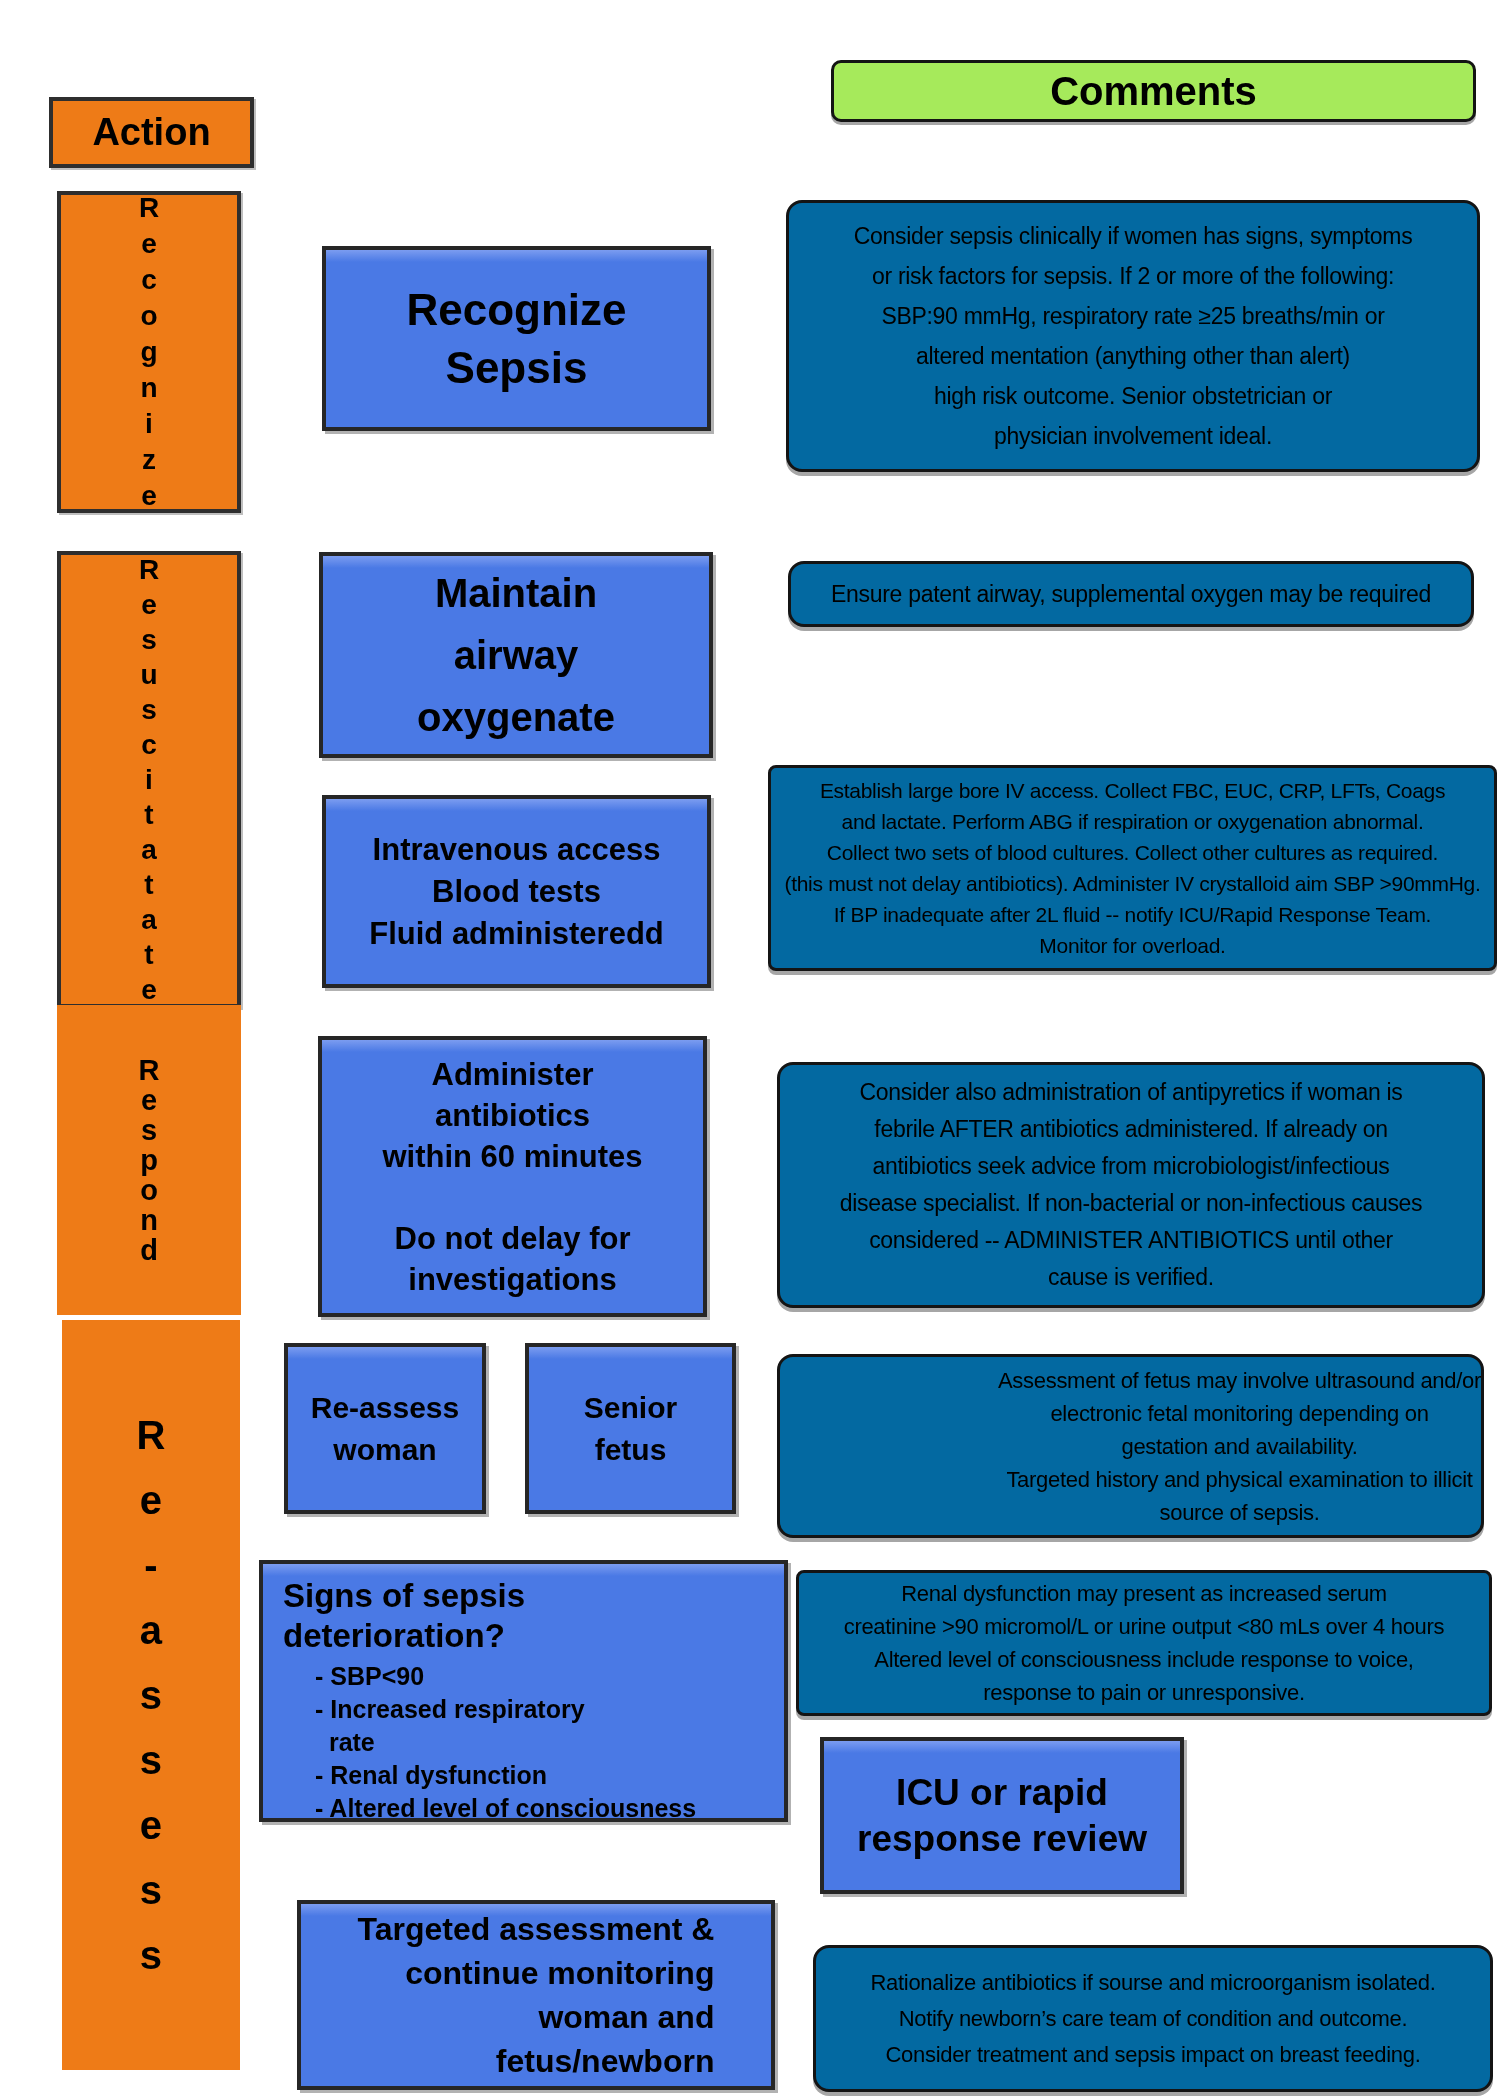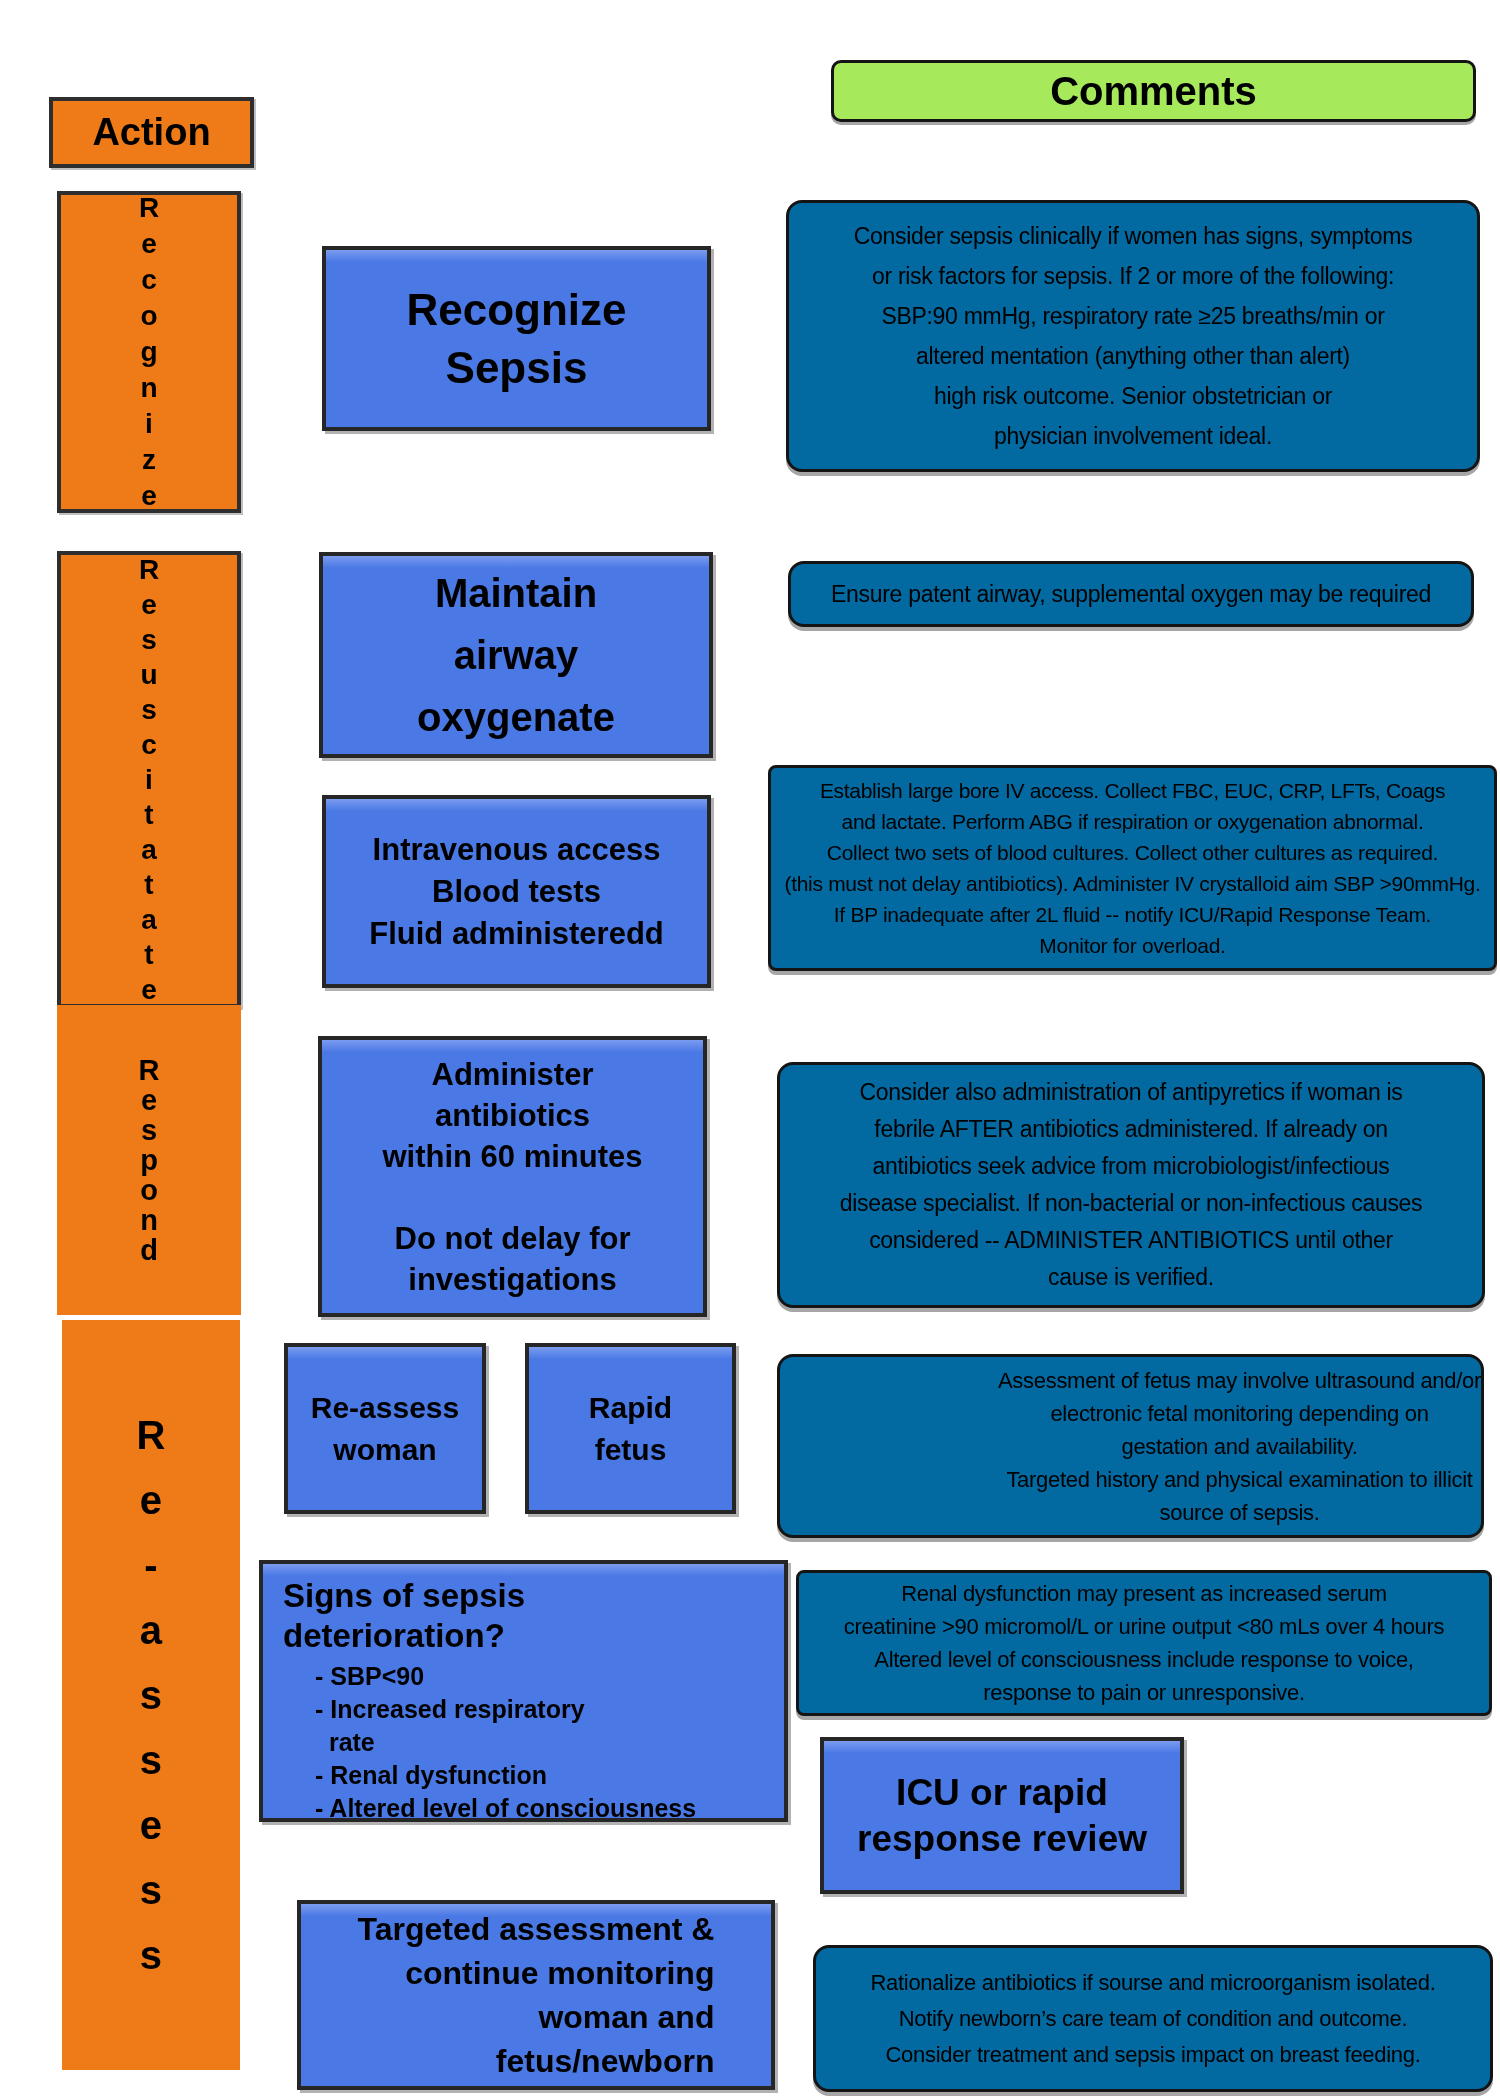--- a/index.html
+++ b/index.html
@@ -122,21 +122,21 @@
 Do not delay for
 investigations</div>
 </div>
 
 <div class="abs action-box" style="left:284px;top:1343px;width:202px;height:171px;">
   <div class="ml" style="font-size:30px;line-height:42px;">Re-assess
 woman</div>
 </div>
 
 <div class="abs action-box" style="left:525px;top:1343px;width:211px;height:171px;">
-  <div class="ml" style="font-size:30px;line-height:42px;">Rapid
+  <div class="ml" style="font-size:30px;line-height:42px;">Senior
 fetus</div>
 </div>
 
 <div class="abs signs-box" style="left:259px;top:1560px;width:529px;height:262px;">
   <div class="signs-heading">Signs of sepsis
 deterioration?</div>
   <div class="signs-bullets">- SBP&lt;90
 - Increased respiratory
   rate
 - Renal dysfunction

